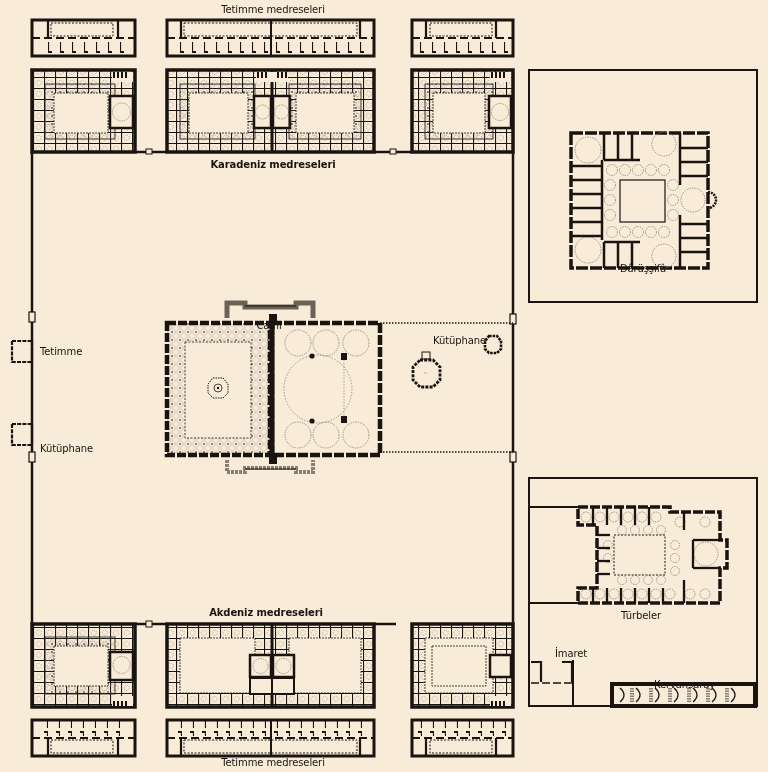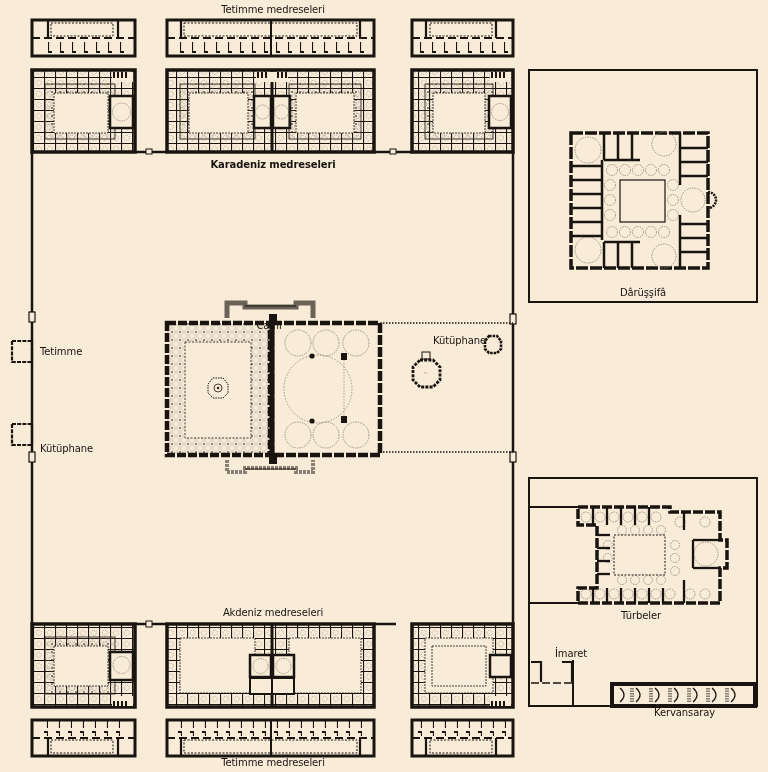--- a/index.html
+++ b/index.html
@@ -406,19 +406,19 @@
       </g>
     </g>
   </svg>
 
   <div class="label center" style="left:273px; top:3px;">Tetimme medreseleri</div>
   <div class="label center" style="left:273px; top:158px;font-weight:bold;">Karadeniz medreseleri</div>
   <div class="label center" style="left:269px; top:287px;margin-top:32px;">Cami</div>
   <div class="label" style="left:433px; top:334px;">Kütüphane</div>
   <div class="label" style="left:40px; top:345px;">Tetimme</div>
   <div class="label" style="left:40px; top:442px;">Kütüphane</div>
-  <div class="label center" style="left:273px; top:606px;">Akdeniz medreseleri</div>
+  <div class="label center" style="left:266px; top:606px;font-weight:bold;">Akdeniz medreseleri</div>
   <div class="label center" style="left:273px; top:756px;">Tetimme medreseleri</div>
-  <div class="label center" style="left:643px; top:286px;">Dârüşşifâ</div>
+  <div class="label center" style="left:643px; top:262px;">Dârüşşifâ</div>
   <div class="label center" style="left:641px; top:609px;">Türbeler</div>
   <div class="label" style="left:535px; top:647px;margin-left:20px;">İmaret</div>
-  <div class="label" style="left:654px; top:706px;">Kervansaray</div>
+  <div class="label" style="left:654px; top:678px;">Kervansaray</div>
 </div>
 
 </body></html>

